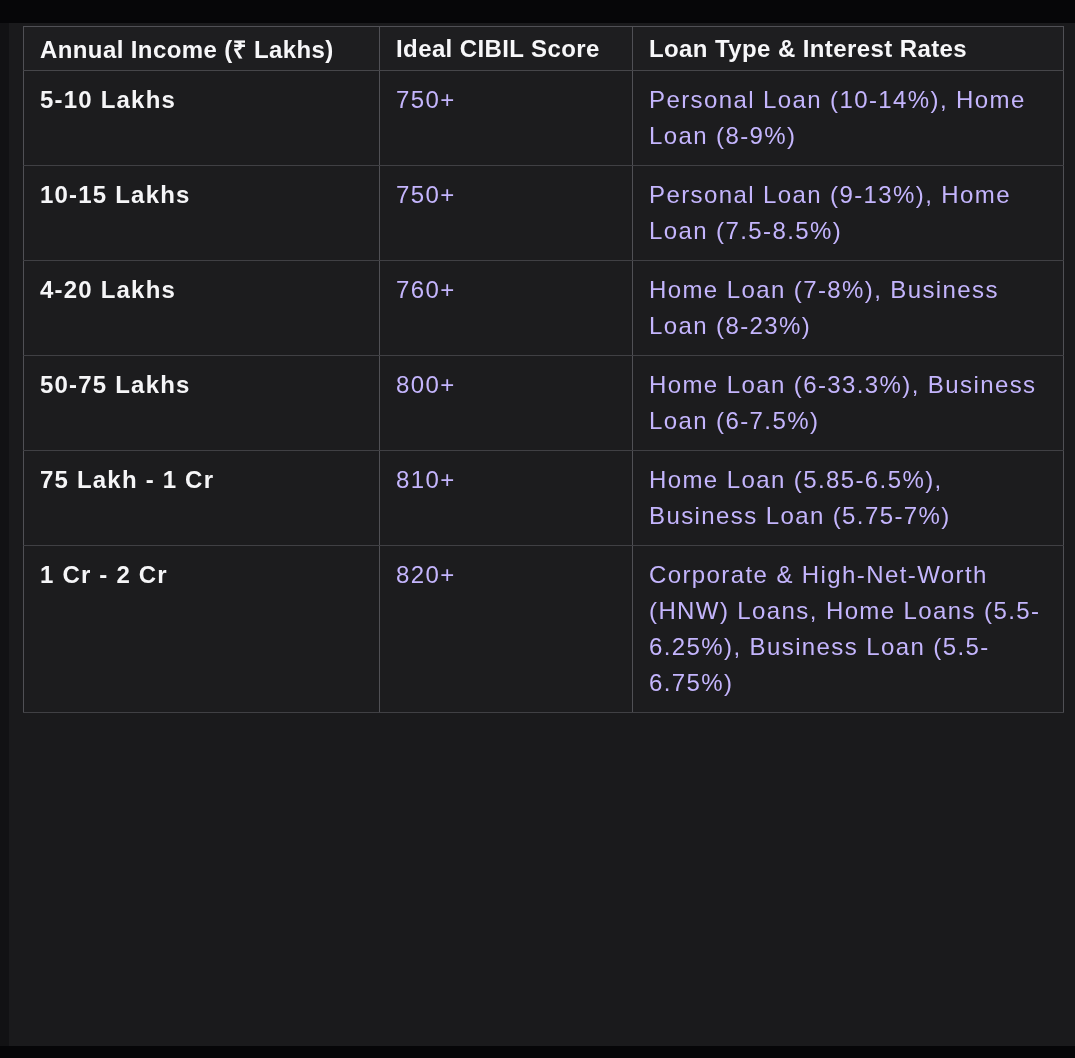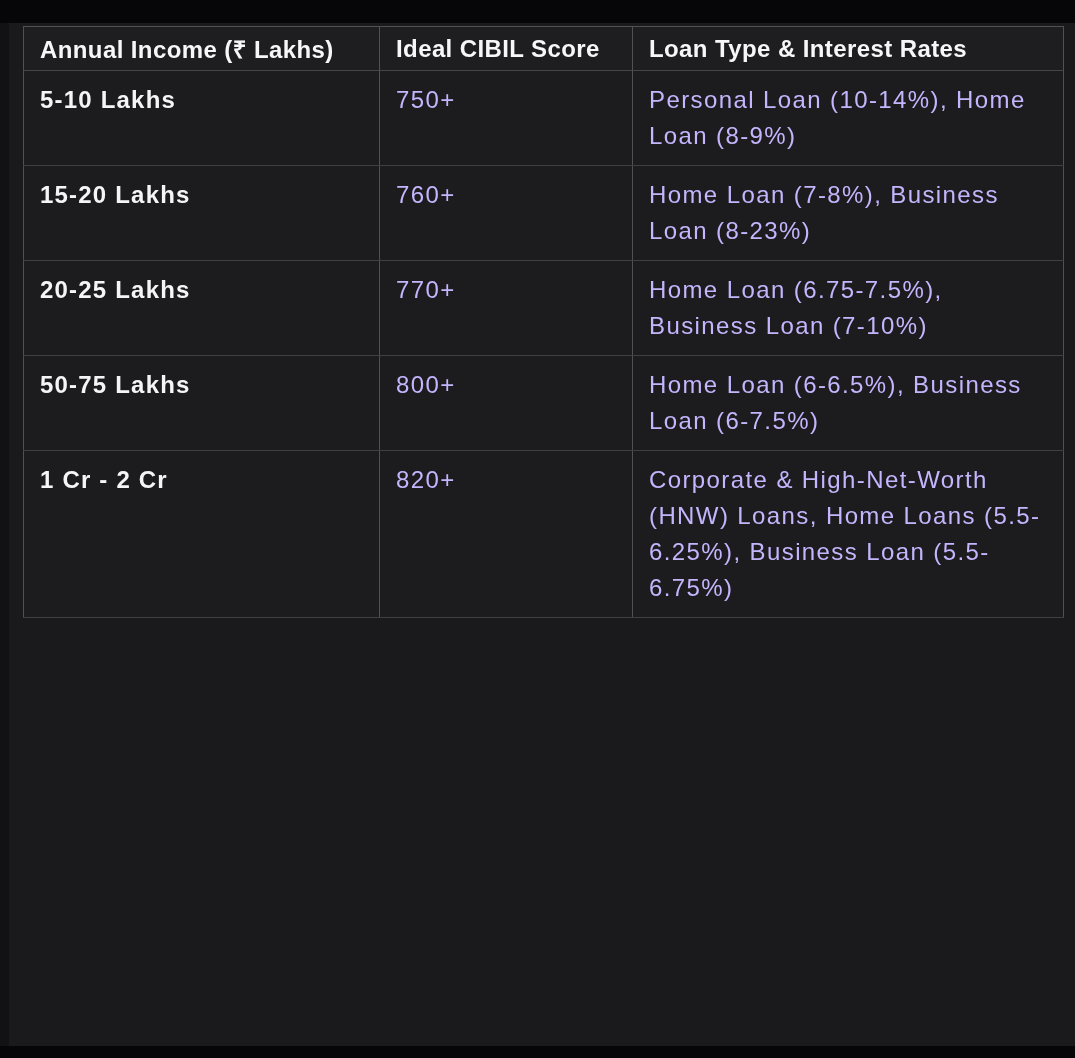--- a/index.html
+++ b/index.html
@@ -94,33 +94,38 @@
         <th>Loan Type &amp; Interest Rates</th>
       </tr>
     </thead>
     <tbody>
         <tr>
           <td>5-10 Lakhs</td>
           <td>750+</td>
           <td>Personal Loan (10-14%), Home Loan (8-9%)</td>
         </tr>
         <tr>
-          <td>15-20 Lakhs</td>
+          <td>10-15 Lakhs</td>
+          <td>750+</td>
+          <td>Personal Loan (9-13%), Home Loan (7.5-8.5%)</td>
+        </tr>
+        <tr>
+          <td>4-20 Lakhs</td>
           <td>760+</td>
           <td>Home Loan (7-8%), Business Loan (8-23%)</td>
         </tr>
         <tr>
-          <td>20-25 Lakhs</td>
-          <td>770+</td>
-          <td>Home Loan (6.75-7.5%), Business Loan (7-10%)</td>
+          <td>50-75 Lakhs</td>
+          <td>800+</td>
+          <td>Home Loan (6-33.3%), Business Loan (6-7.5%)</td>
         </tr>
         <tr>
-          <td>50-75 Lakhs</td>
-          <td>800+</td>
-          <td>Home Loan (6-6.5%), Business Loan (6-7.5%)</td>
+          <td>75 Lakh - 1 Cr</td>
+          <td>810+</td>
+          <td>Home Loan (5.85-6.5%), Business Loan (5.75-7%)</td>
         </tr>
         <tr>
           <td>1 Cr - 2 Cr</td>
           <td>820+</td>
           <td>Corporate &amp; High-Net-Worth (HNW) Loans, Home Loans (5.5-6.25%), Business Loan (5.5-6.75%)</td>
         </tr>
       </tbody>
   </table>
 </div>
 

